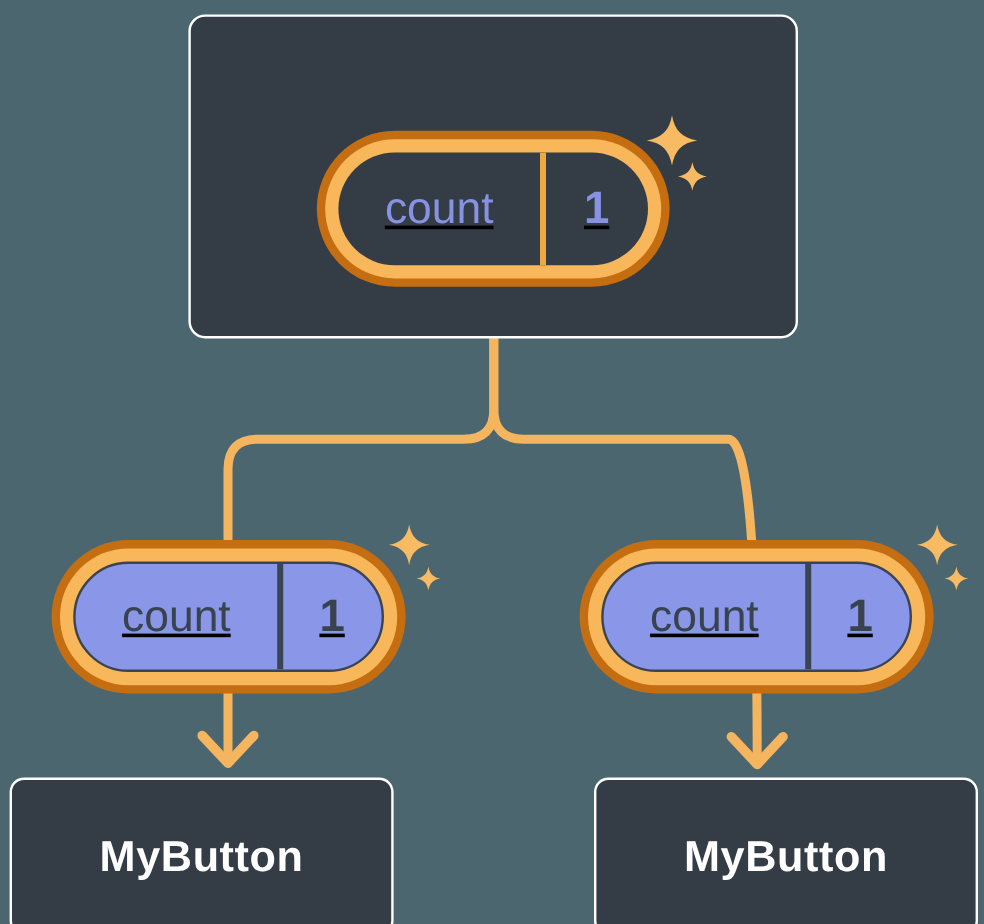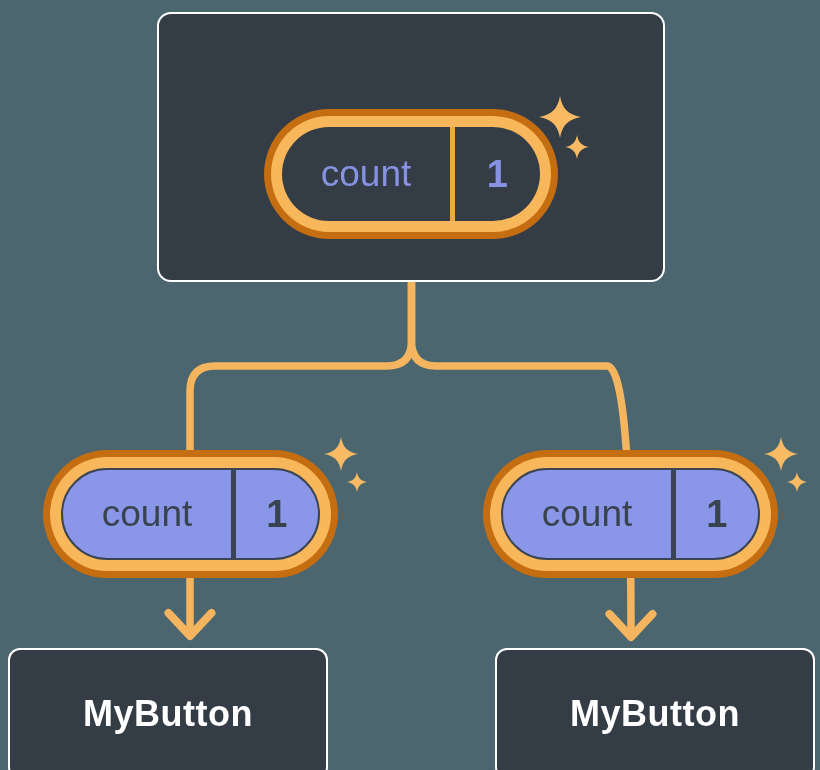--- a/index.html
+++ b/index.html
@@ -36,21 +36,21 @@
   .pill.top-pill   { left: 105px; top: 95px; width: 294px; height: 130px; } 
   .pill.left-pill  { left: 43px;  top: 450px; width: 295px; height: 128px; }
   .pill.right-pill { left: 483px; top: 450px; width: 295px; height: 128px; }
 
   .pill-light {
     background: #F8B75A; border-radius: 999px; padding: 11px;
     width: 100%; height: 100%; box-sizing: border-box;
   }
   .pill-inner {
     border-radius: 999px; width: 100%; height: 100%;
-    display: flex; overflow: hidden; box-sizing: border-box;
+    display: flex; overflow: hidden; box-sizing: border-box; text-decoration: underline;
   }
   .pill-inner.dark   { background: #343C46; }
   .pill-inner.purple { background: #8A96E8; border: 2.5px solid #3A4453; }
 
   .cell { display: flex; align-items: center; justify-content: center; }
   .cell.name  { width: 168px; }
   .cell.value { flex: 1; }
   .divider { width: 4.5px; height: 100%; flex: none; }
   .divider.orange { background: #F0A73E; }
   .divider.dark   { background: #3A4453; }

